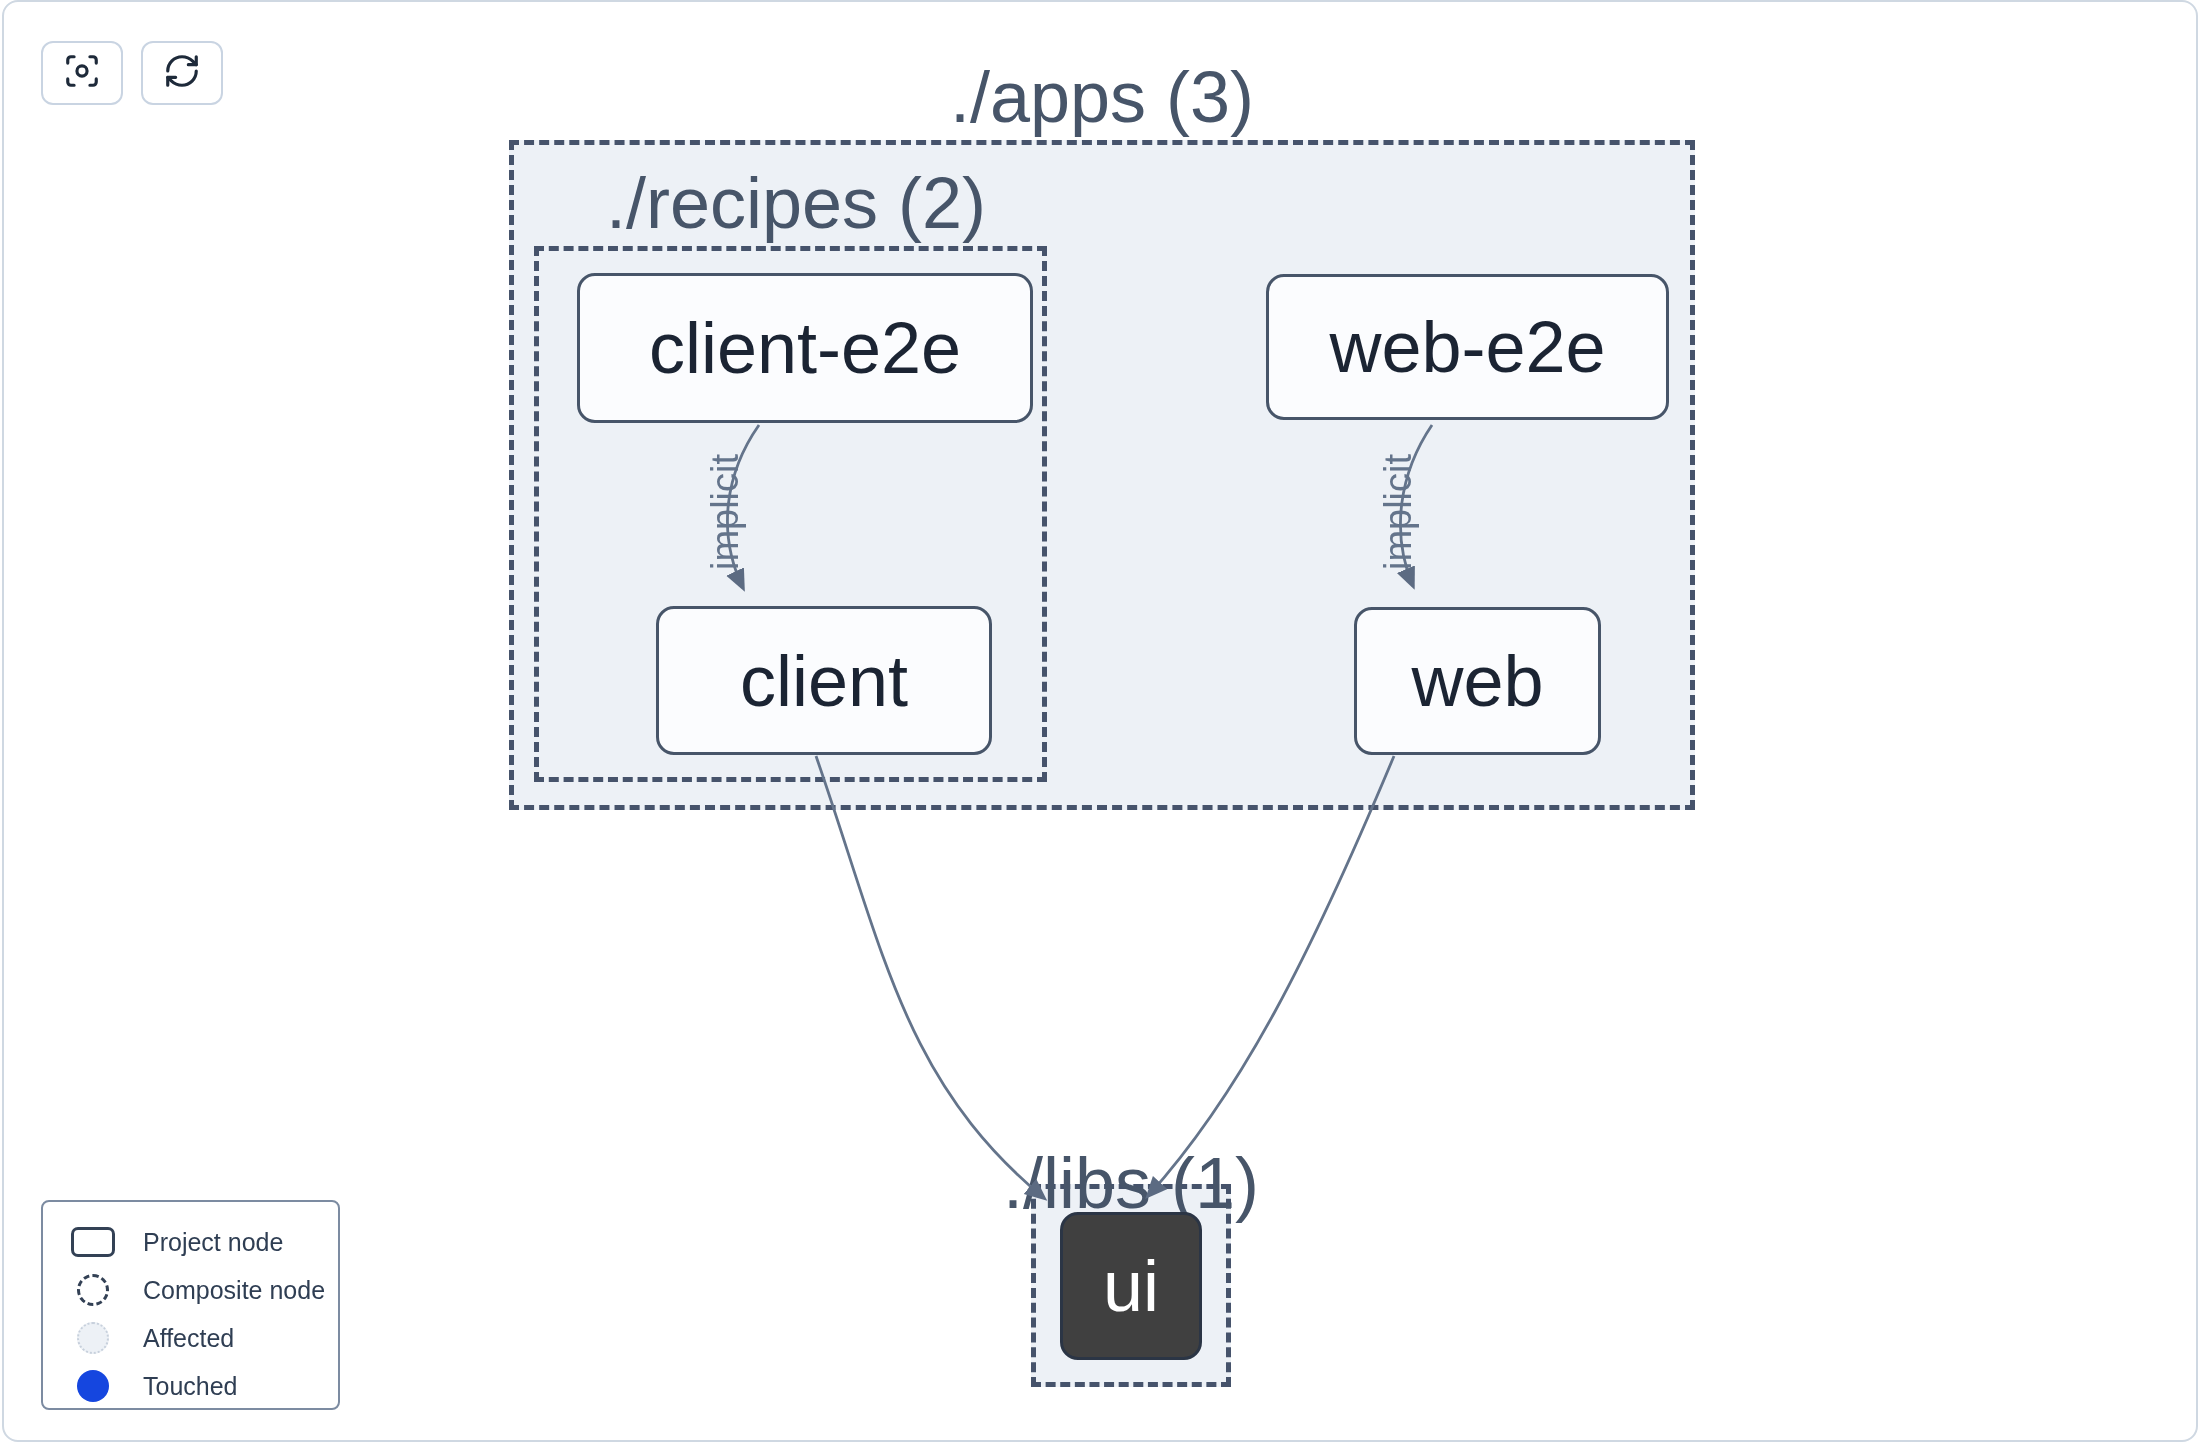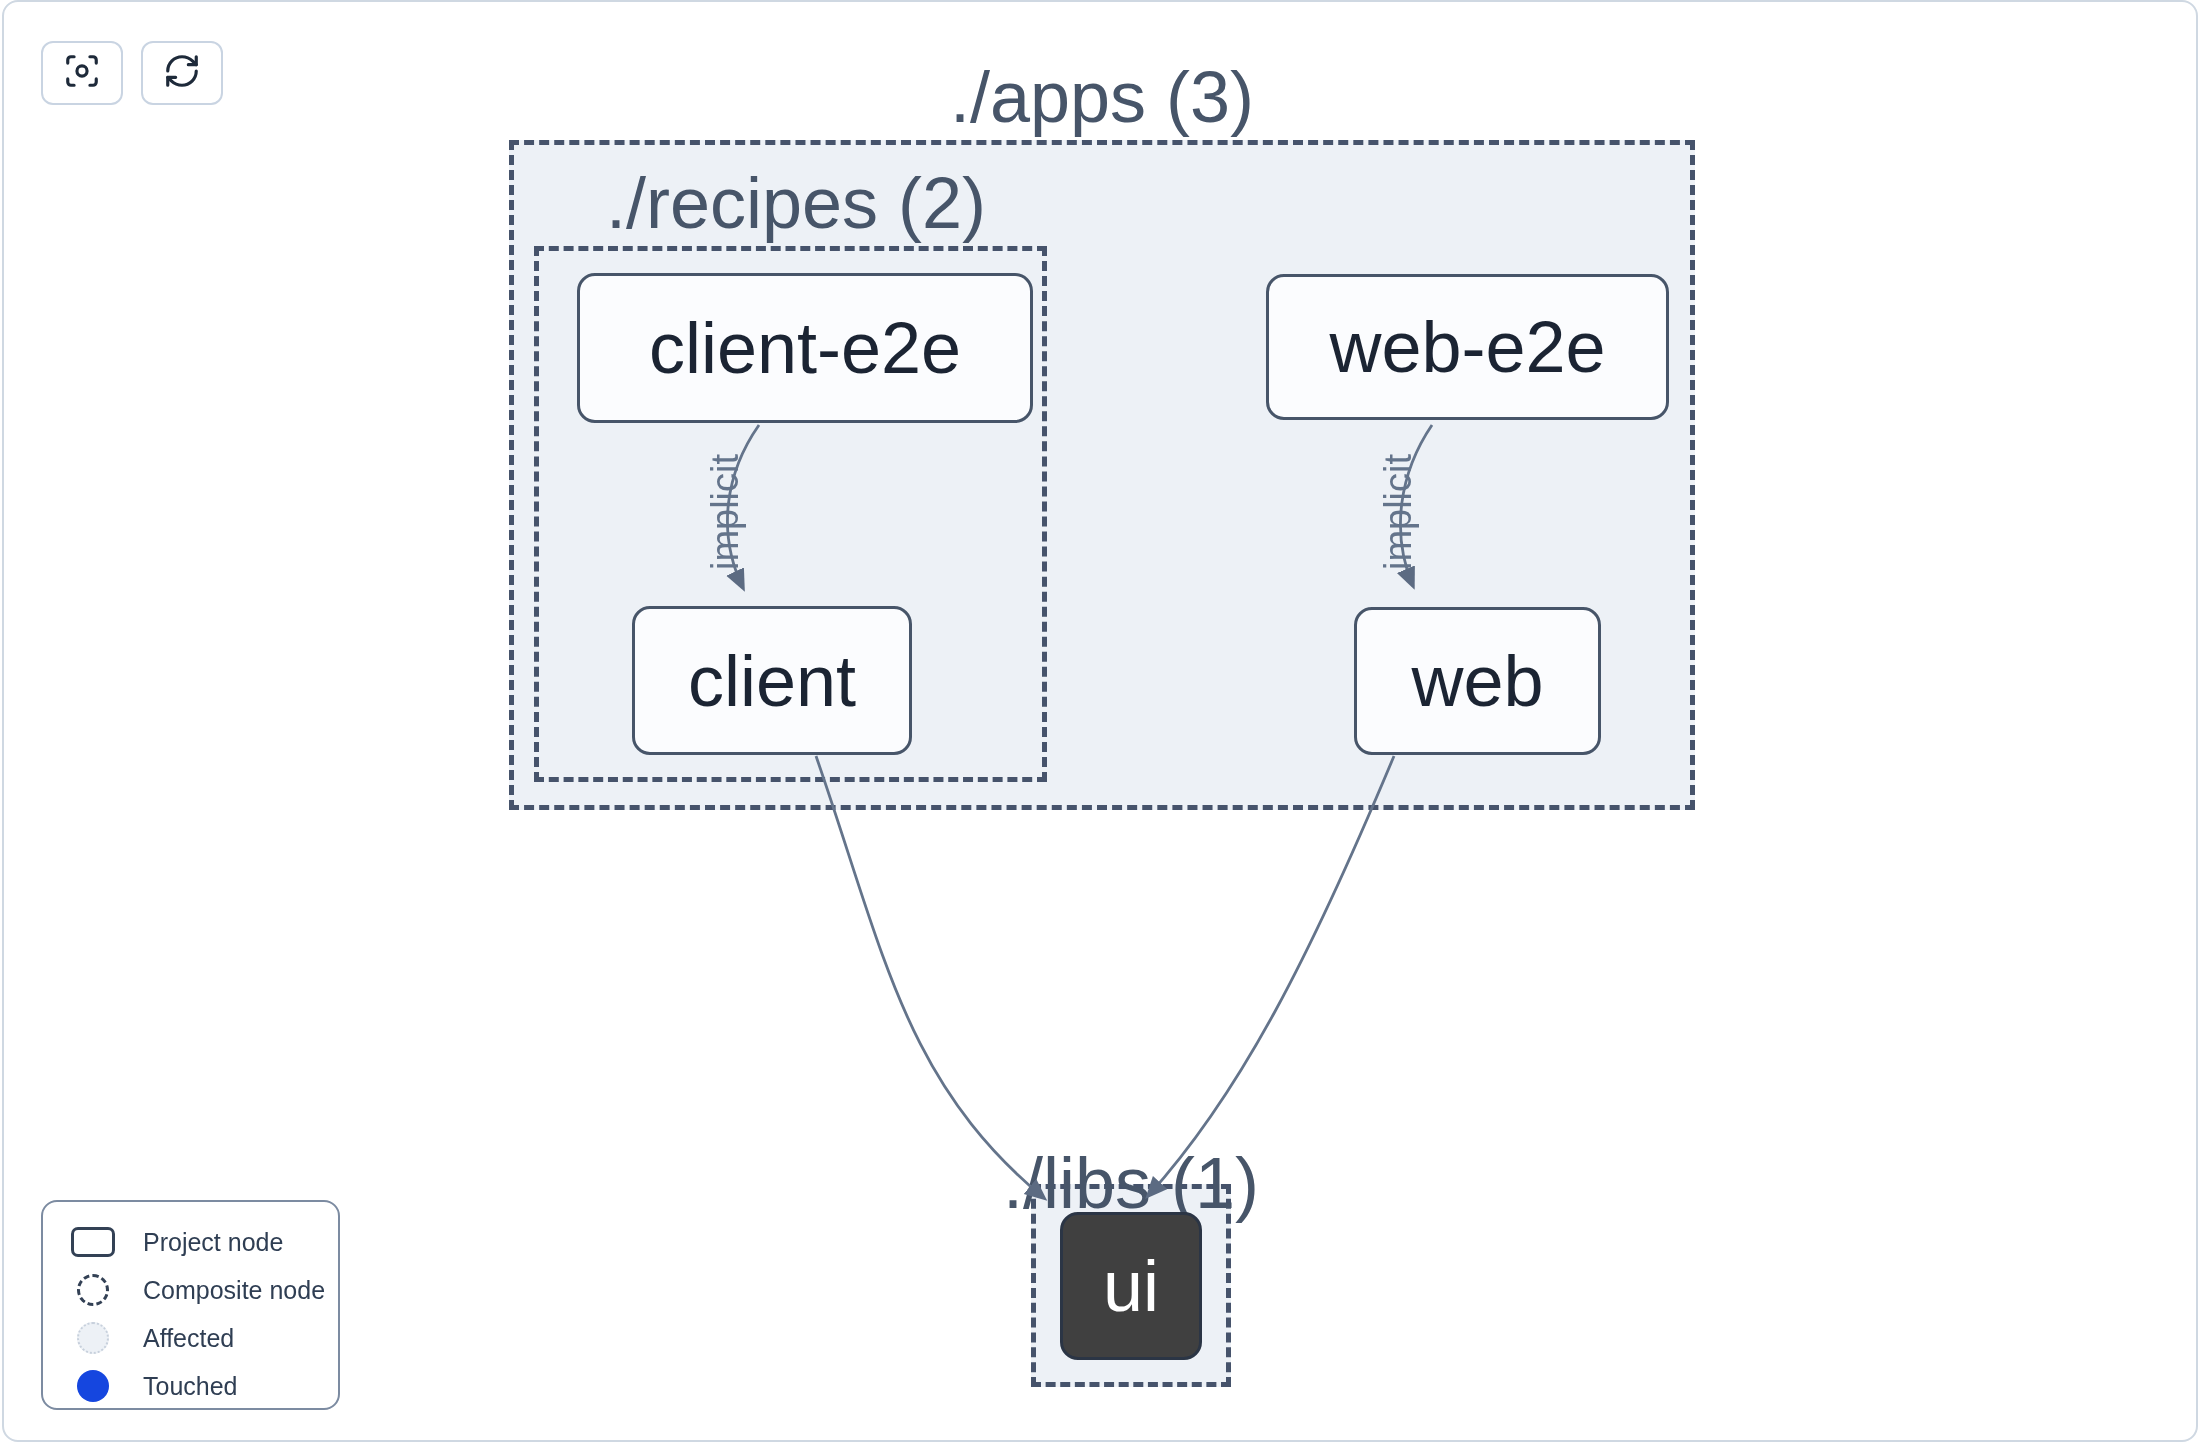--- a/index.html
+++ b/index.html
@@ -28,28 +28,28 @@
   svg.edges{position:absolute;left:0;top:0;width:2196px;height:1442px;z-index:5;}
   .edge{fill:none;stroke:#64748b;stroke-width:2.8px;}
   .edge-label{fill:#64748b;font-size:38px;font-family:"Liberation Sans",sans-serif;}
 
   
   .node{position:absolute;background:#fbfcfe;border:3px solid #475569;border-radius:18px;
         display:flex;align-items:center;justify-content:center;color:#1b2433;font-size:72px;
         box-sizing:border-box;z-index:10;cursor:pointer;}
   #node-client-e2e{left:563px;top:271px;width:456px;height:150px;margin-left:10px;}
   #node-web-e2e{left:1262px;top:272px;width:403px;height:146px;}
-  #node-client{left:628px;top:604px;width:280px;height:149px;}
+  #node-client{left:652px;top:604px;width:336px;height:149px;}
   #node-web{left:1350px;top:605px;width:247px;height:148px;}
   #node-ui{left:1056px;top:1210px;width:142px;height:148px;background:#404040;border-color:#2b3545;
            color:#ffffff;}
 
   
   .legend{position:absolute;left:37px;top:1198px;width:299px;height:210px;background:#ffffff;
-          border:2px solid #7c8ba1;border-radius:16px;z-index:20;box-sizing:border-box;padding:16px 0;}
+          border:2px solid #7c8ba1;border-radius:8px;z-index:20;box-sizing:border-box;padding:16px 0;}
   .legend-row{display:flex;align-items:center;height:48px;padding-left:28px;}
   .legend-swatch{width:44px;display:flex;align-items:center;justify-content:center;margin-right:28px;}
   .sw-rect{width:44px;height:30px;border:3px solid #334155;border-radius:7px;box-sizing:border-box;}
   .sw-dashed{width:32px;height:32px;border:3px dashed #334155;border-radius:50%;box-sizing:border-box;}
   .sw-affected{width:32px;height:32px;border:2px dotted #c7d0dc;border-radius:50%;background:#edf1f6;box-sizing:border-box;}
   .sw-touched{width:32px;height:32px;border-radius:50%;background:#1546df;}
   .legend-text{color:#2f3e53;font-size:25px;}
 </style>
 </head>
 <body>

